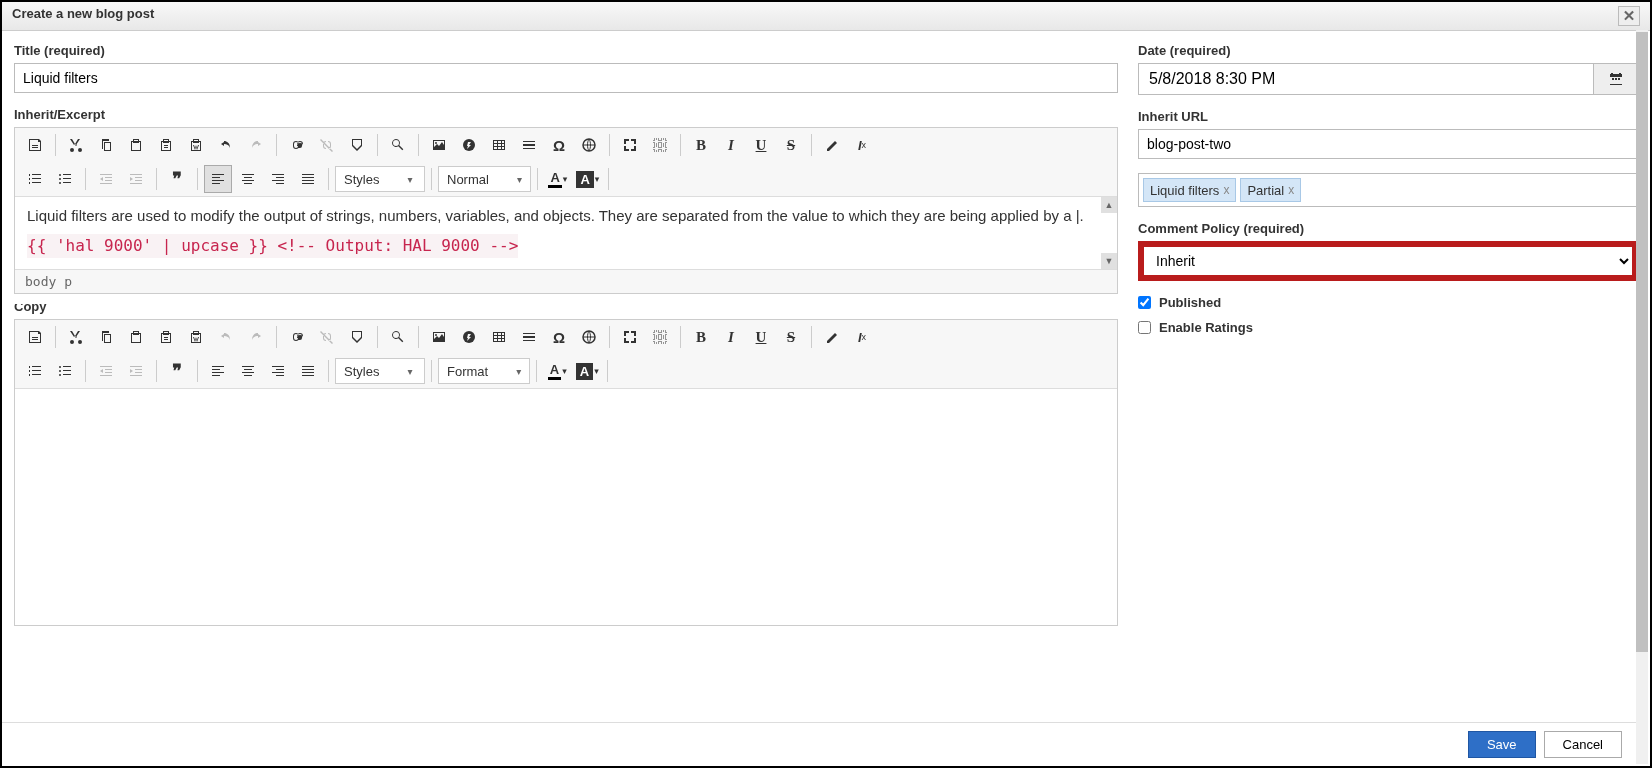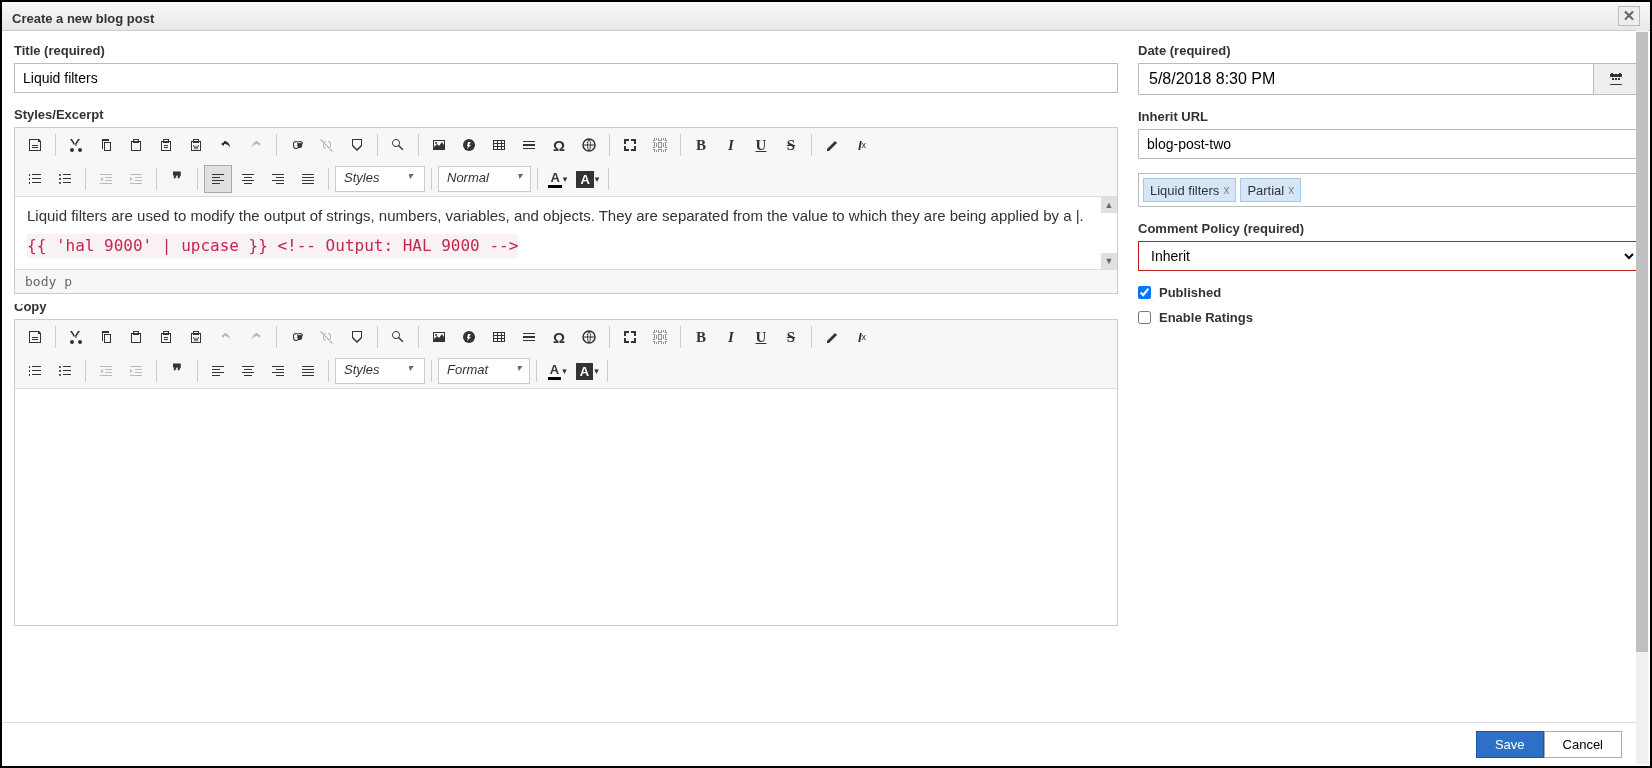--- a/index.html
+++ b/index.html
@@ -15,21 +15,21 @@
   overflow: hidden;
 }
 .dialog-header {
   background: linear-gradient(#f8f8f8, #e8e8e8);
   border-bottom: 1px solid #ccc;
   padding: 4px 10px;
   font-weight: bold;
   font-size: 13px;
   display: flex;
   justify-content: space-between;
-  align-items: flex-end;
+  align-items: flex-start;
 }
 .close-btn {
   width: 22px;
   height: 20px;
   border: 1px solid #bbb;
   background: #eee;
   text-align: center;
   line-height: 17px;
   cursor: pointer;
   font-size: 15px;
@@ -79,21 +79,21 @@
   padding: 2px 6px;
   font-size: 13px;
   display: flex;
   align-items: center;
   gap: 4px;
 }
 .tag-x { color: #888; cursor: pointer; font-size: 12px; }
 .select-input {
   width: 100%;
   padding: 5px 8px;
-  border: 1px solid #b91c1c;
+  border: 6px solid #b91c1c;
   font-size: 14px;
   background: #fff;
 }
 .checkbox-row { display: flex; align-items: center; gap: 8px; margin-bottom: 10px; }
 .checkbox-row label { font-weight: bold; font-size: 13px; }
 
 
 .editor-box { border: 1px solid #ccc; }
 .toolbar {
   background: #f7f7f7;
@@ -118,26 +118,25 @@
 }
 .tb-btn.active { background: #e0e0e0; border: 1px solid #aaa; }
 .tb-btn.disabled { color: #bbb; cursor: default; }
 .tb-sep { width: 1px; height: 22px; background: #ccc; margin: 0 4px; }
 .tb-dropdown {
   border: 1px solid #ccc;
   background: #fff;
   padding: 3px 8px;
   font-size: 13px;
   display: flex;
-  align-items: flex-start;
+  align-items: center;
   gap: 28px;
   cursor: pointer;
   min-width: 90px;
   height: 26px;
-  font-style: italic;
 }
 .tb-dropdown::after { content: "▾"; font-size: 10px; color: #666; }
 .tb-color { display: flex; align-items: center; gap: 1px; }
 .tb-color-main { border-bottom: 3px solid #000; padding: 0 2px; font-weight: bold; }
 .tb-color-bg { background: #333; color: #fff; padding: 1px 4px; font-weight: bold; }
 .editor-content {
   padding: 8px 12px;
   font-size: 15px;
   line-height: 1.5;
   overflow-y: auto;
@@ -178,20 +177,21 @@
 .copy-label-cut { font-weight: bold; font-size: 13px; margin-top: -4px; margin-bottom: 3px; overflow: hidden; height: 12px; line-height: 6px;}
 .dialog-footer {
   position: absolute;
   bottom: 0;
   left: 0;
   right: 14px;
   border-top: 1px solid #ddd;
   padding: 8px 14px;
   display: flex;
   justify-content: flex-end;
+  gap: 8px;
   background: #fff;
 }
 .btn {
   padding: 5px 18px;
   border: 1px solid #aaa;
   background: #fff;
   font-size: 13px;
   cursor: pointer;
 }
 .btn-primary {
@@ -226,21 +226,21 @@
 
 <div class="dialog-body">
   <div class="left-col">
 
     <div class="field-group">
       <label class="field-label">Title (required)</label>
       <input type="text" class="text-input" value="Liquid filters" style="">
     </div>
 
     <div class="field-group">
-      <label class="field-label">Styles/Excerpt</label>
+      <label class="field-label">Inherit/Excerpt</label>
       <div class="editor-box">
         <div class="toolbar">
           <div class="toolbar-row">
             <div class="tb-btn">
                 <svg viewBox="0 0 16 16">
                   <path d="M2 2h10l2 2v10H2V2zm1 1v10h10V5h-2V3H3zm2 5h6v1H5V8zm0 2h6v1H5v-1z"></path>
                 </svg>
               </div>
             <div class="tb-sep"></div>
             <div class="tb-btn">

